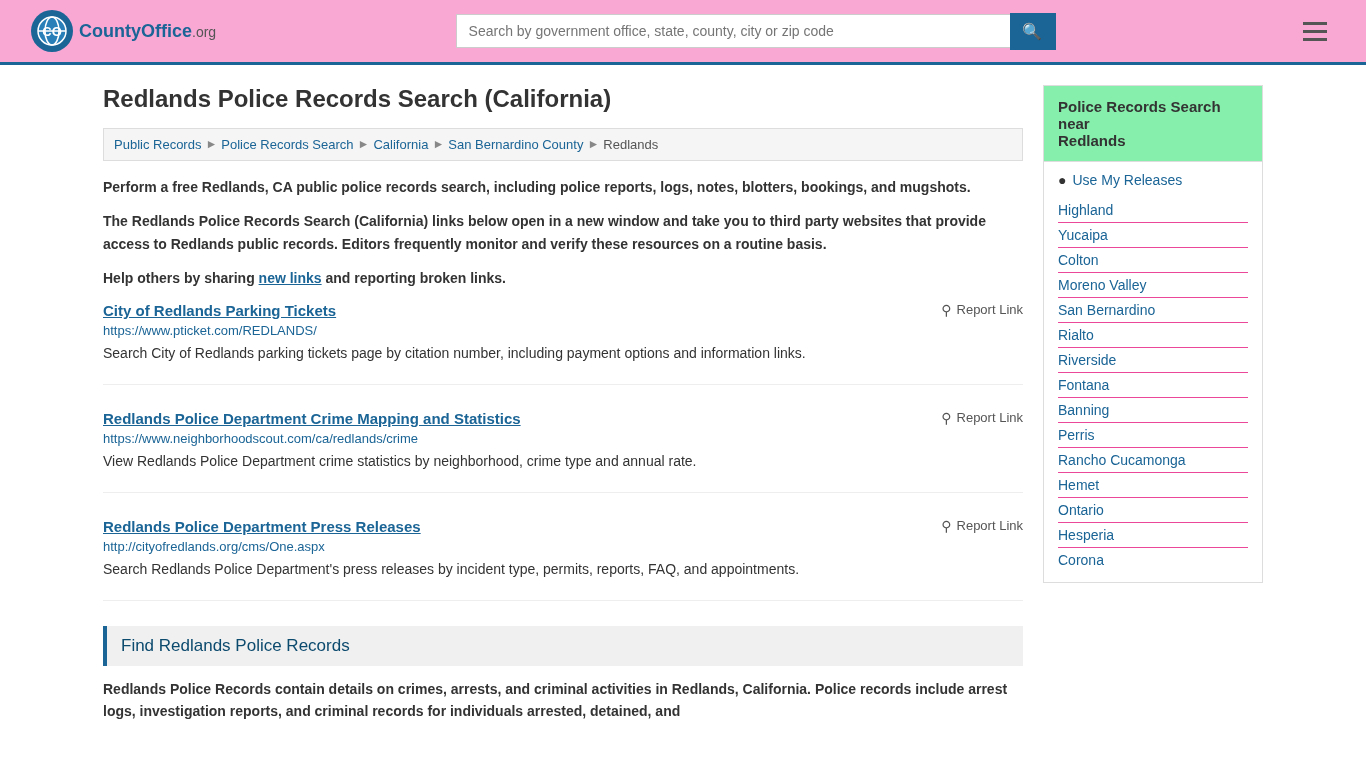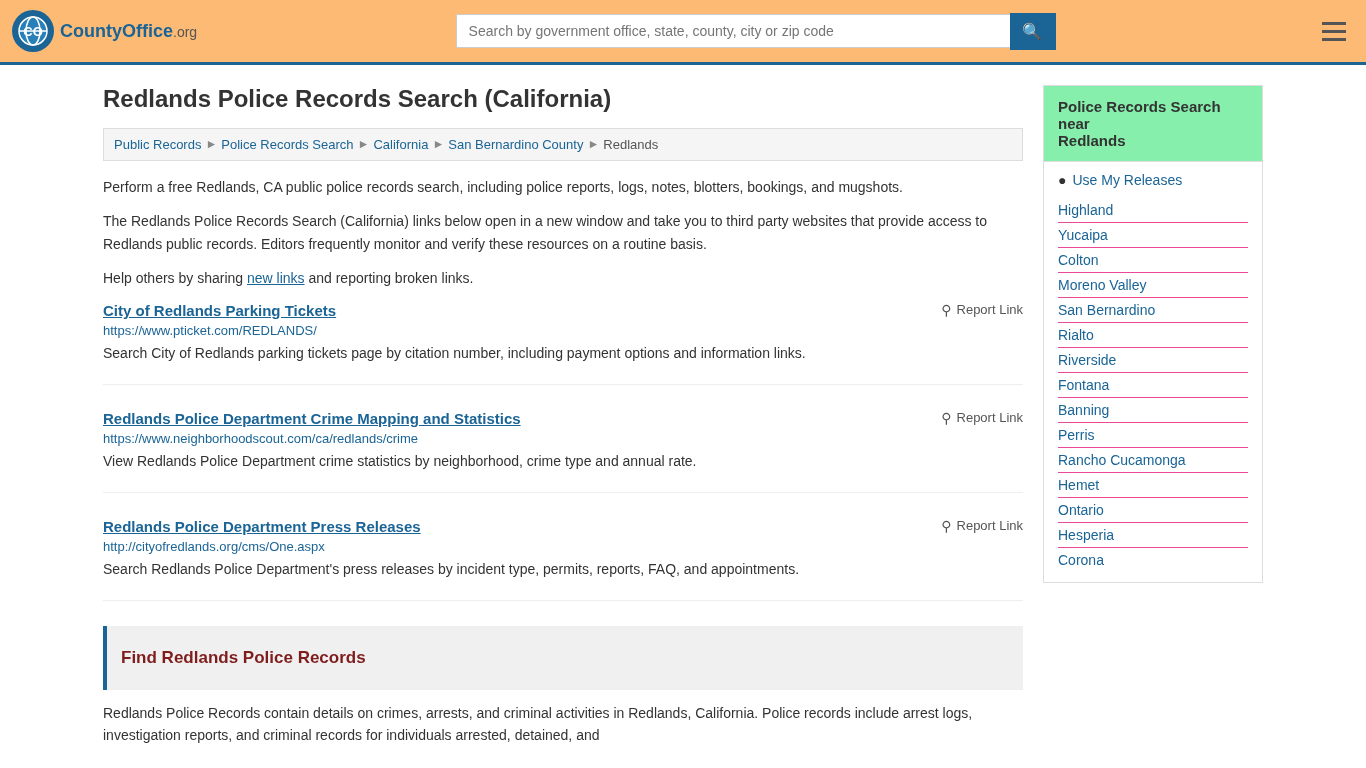--- a/index.html
+++ b/index.html
@@ -1,22 +1,22 @@
 <!DOCTYPE html>
 <html><head>
   <meta charset="utf-8">
   <style>
     * { box-sizing: border-box; margin: 0; padding: 0; }
     body { font-family: Arial, sans-serif; font-size: 14px; color: #333; background: #fff; }
 
     
     #header {
-      background: #fdba74;
+      background: #f9a8d4;
       border-bottom: 3px solid #1a6496;
-      padding: 10px 12px;
+      padding: 10px 31px;
       display: flex;
       align-items: center;
       justify-content: space-between;
     }
     #logo-area {
       display: flex;
       align-items: center;
       gap: 6px;
     }
     #logo-icon {
@@ -108,20 +108,21 @@
       cursor: pointer;
     }
     .breadcrumb-sep { color: #888; font-size: 12px; }
 
     
     .description-text {
       font-size: 14px;
       color: #333;
       margin-bottom: 12px;
       line-height: 1.6;
+      font-weight: bold;
     }
     .description-text a {
       color: #1a6496;
       text-decoration: underline;
       cursor: pointer;
       text-align: right;
     }
 
     
     .resource-item {
@@ -166,24 +167,24 @@
     .resource-desc {
       font-size: 14px;
       color: #333;
       line-height: 1.5;
     }
 
     
     .section-header {
       background: #f0f0f0;
       border-left: 4px solid #1a6496;
-      padding: 22px 14px;
+      padding: 10px 14px;
       font-size: 17px;
-      font-weight: bold;
-      color: #7f1d1d;
+      font-weight: normal;
+      color: #0c4a6e;
       margin-bottom: 12px;
       margin-top: 10px;
     }
 
     
     #sidebar {
       width: 220px;
       flex-shrink: 0;
     }
     .sidebar-header {

